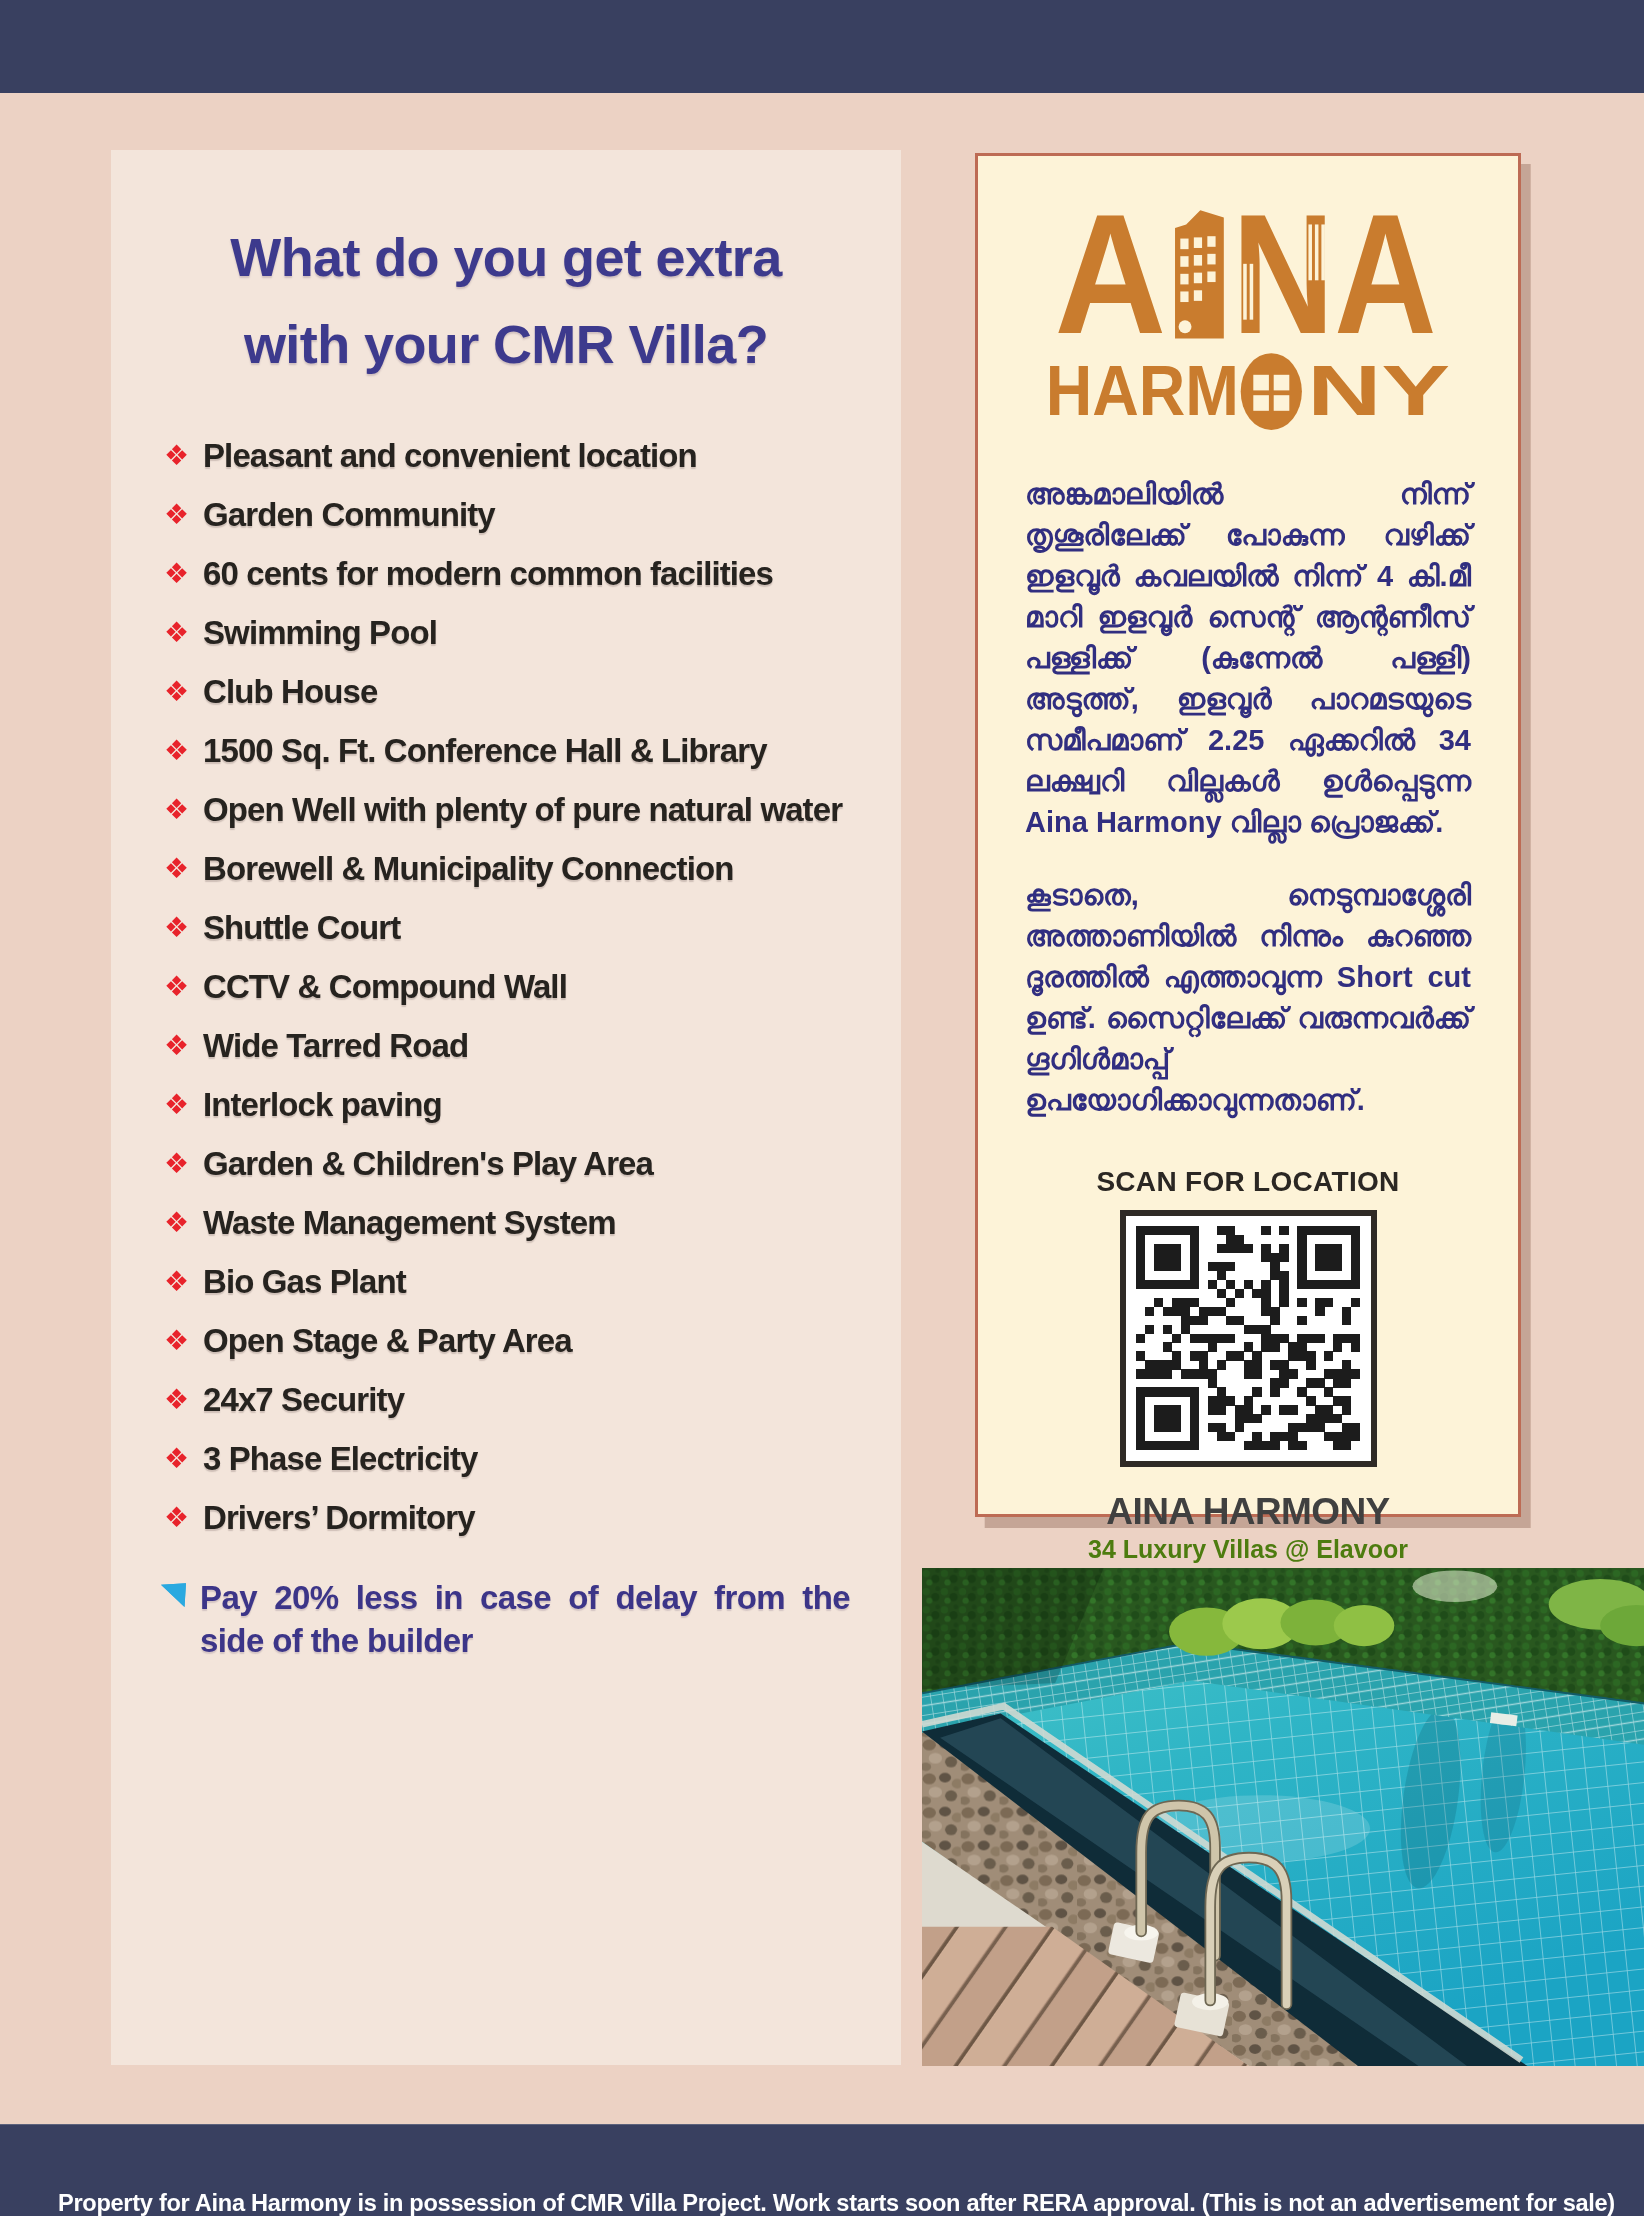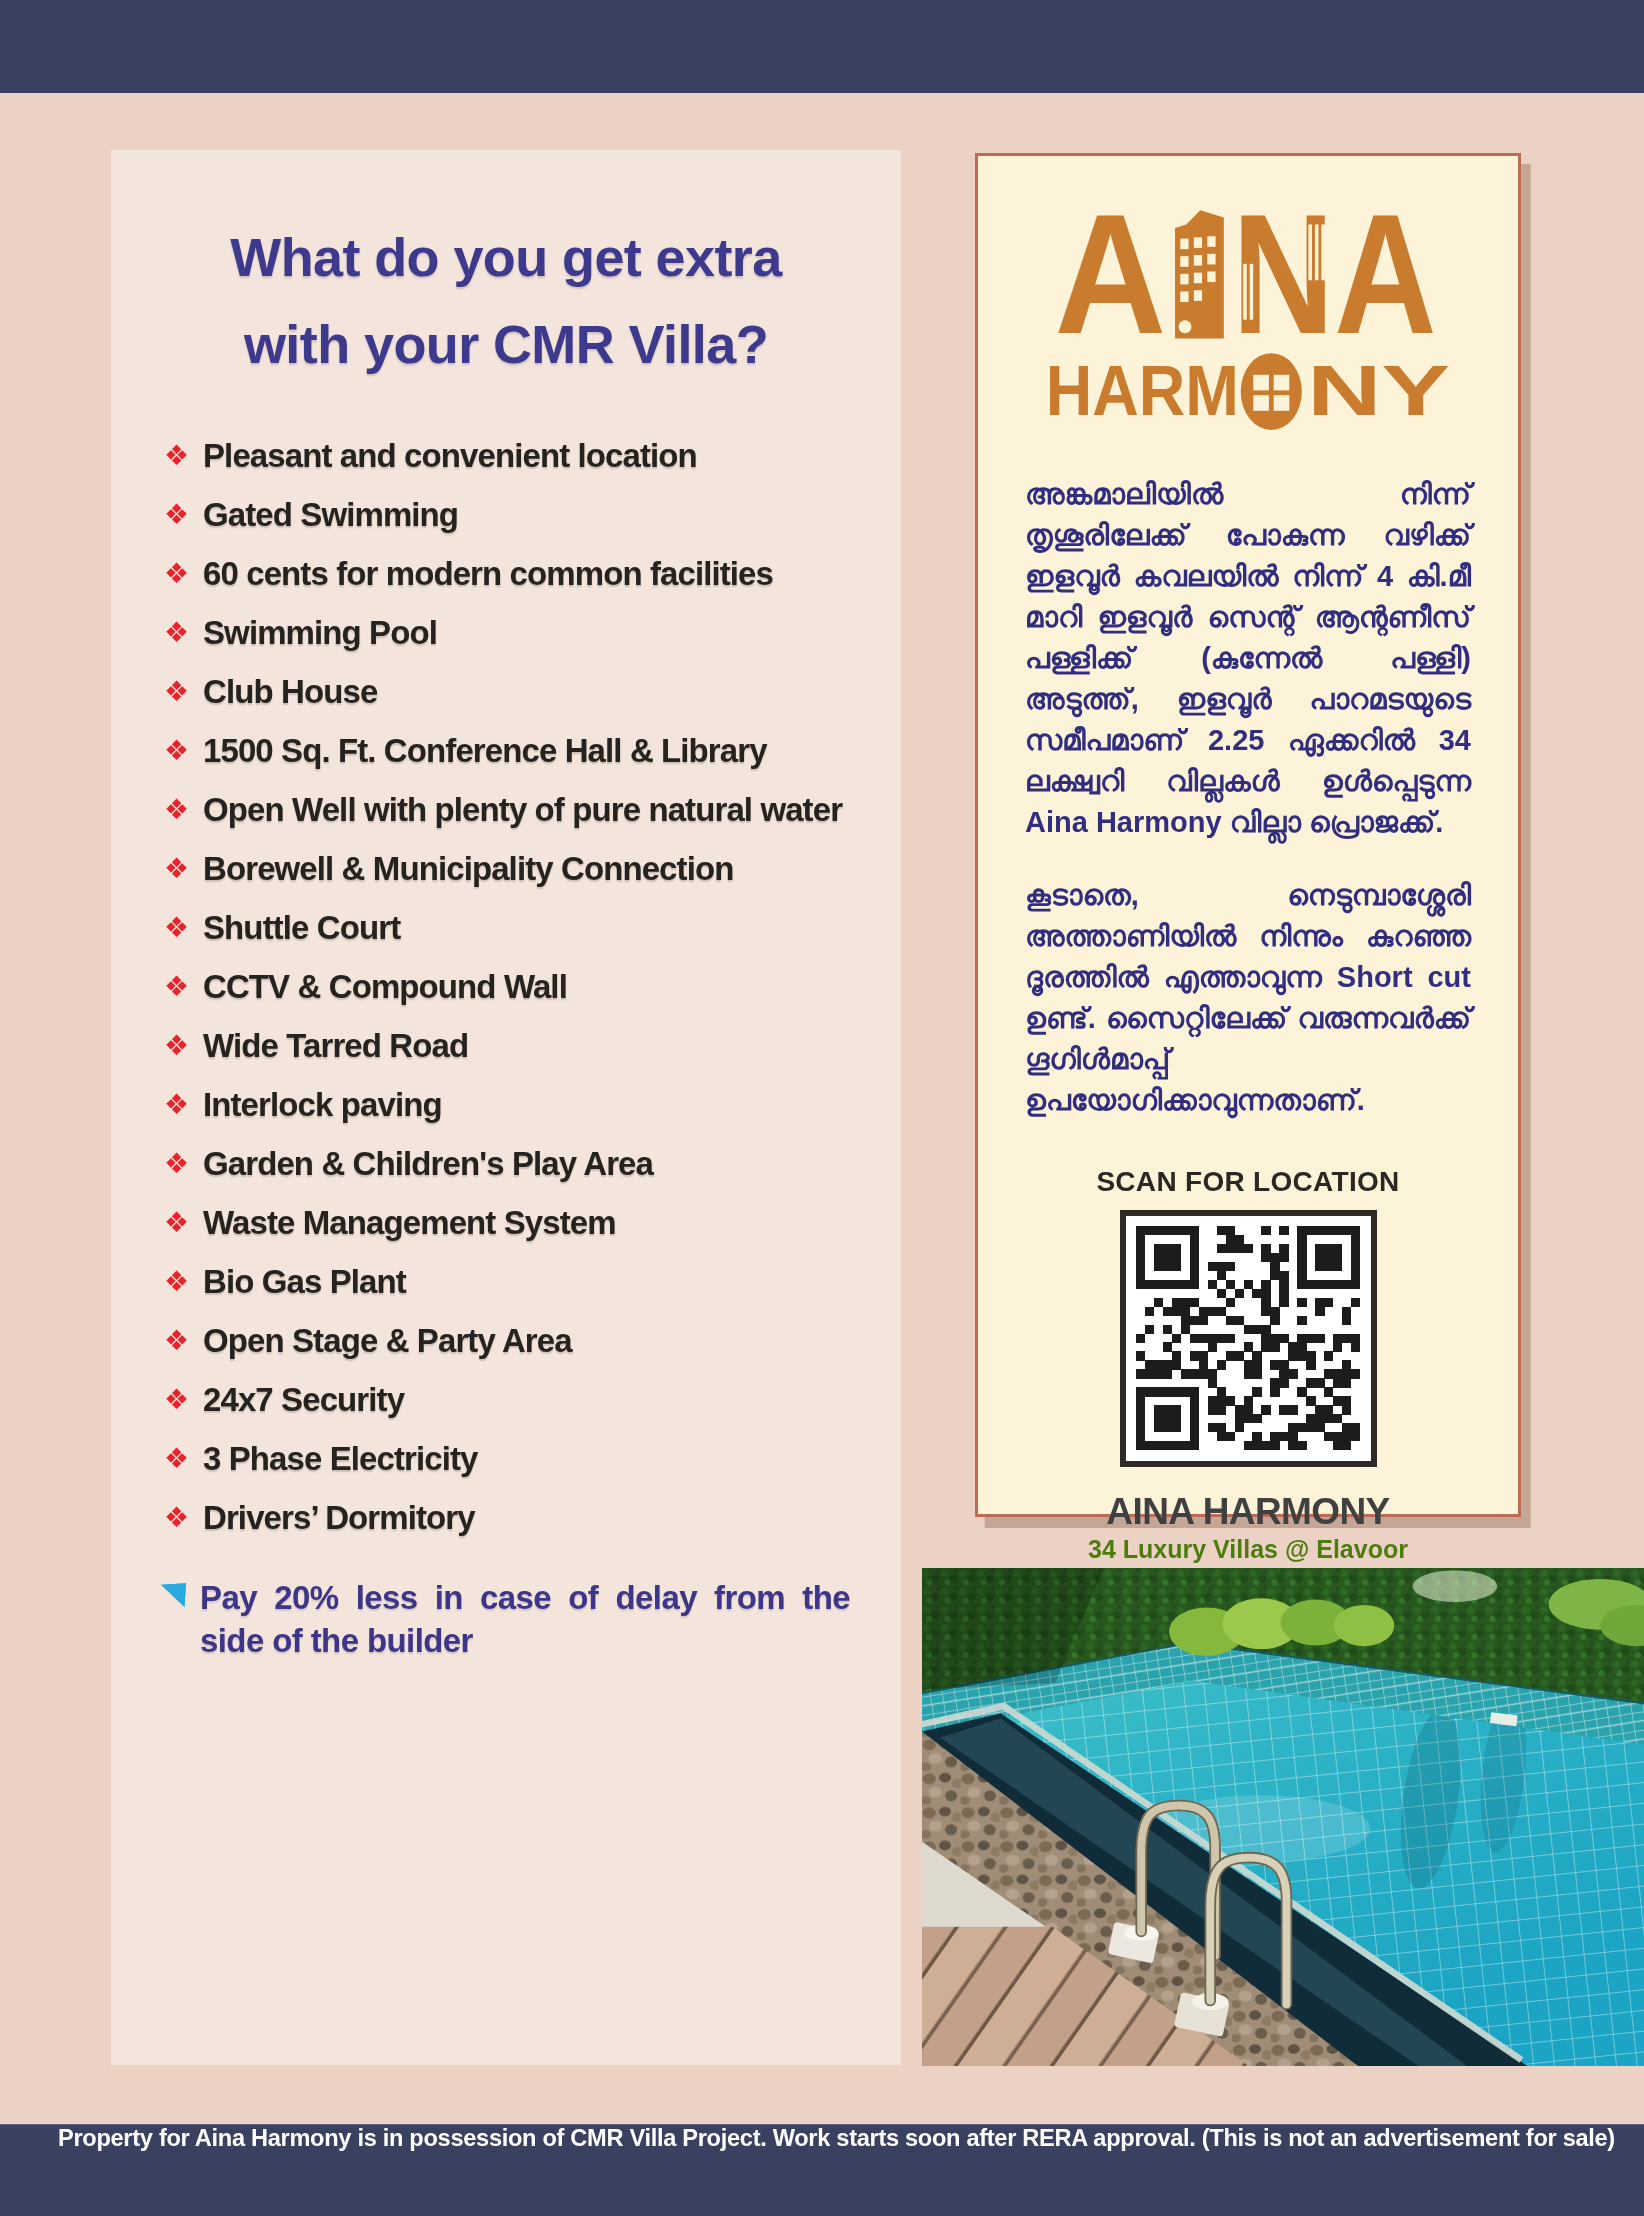--- a/index.html
+++ b/index.html
@@ -1,21 +1,21 @@
 <!DOCTYPE html>
 <html style="font-size:9.7px"><head>
 <meta charset="utf-8">
 <style>
   html,body{margin:0;padding:0;}
   body{background:#ecd2c4;font-family:"Liberation Sans","DejaVu Sans",sans-serif;}
   .page{position:relative;width:1645px;height:2216px;background:#ecd2c4;overflow:hidden;}
 
   .topbar{position:absolute;left:0;top:0;width:1645px;height:93px;background:#394060;}
   .footerbar{position:absolute;left:0;top:2124px;width:1645px;height:93px;background:#394060;
-             border-top:1.8px solid rgba(255,255,255,.18);display:flex;align-items:flex-start;box-sizing:border-box;}
+             border-top:1.8px solid rgba(255,255,255,.18);display:flex;align-items:flex-end;box-sizing:border-box;}
   .footerbar p{margin:0 24px 0 58px;color:#ffffff;font-weight:bold;font-size:23.6px;letter-spacing:-0.3px;white-space:nowrap;}
 
   
   .left-panel{position:absolute;left:111px;top:150px;width:790px;height:1915px;background:#f3e5db;}
   .lp-title{margin:64px 12px 0;text-align:center;color:#3d3a8d;font-weight:bold;
             font-size:54px;line-height:87px;letter-spacing:-0.6px;text-shadow:0 2.4px 1.8px rgba(80,60,90,.22);}
   .features{margin:38px 0 0 53px;}
   .feat{display:flex;align-items:center;height:59px;}
   .diamond{color:#e8232b;font-size:28px;flex:0 0 39px;font-family:"DejaVu Sans",sans-serif;line-height:1;}
   .feat-text{color:#26231f;font-weight:bold;font-size:33px;letter-spacing:-0.9px;
@@ -59,21 +59,21 @@
       <span>What do you get extra</span><br>
       <span>with your CMR Villa?</span>
     </div>
     <div class="features">
         <div class="feat">
           <span class="diamond">❖</span>
           <span class="feat-text">Pleasant and convenient location</span>
         </div>
         <div class="feat">
           <span class="diamond">❖</span>
-          <span class="feat-text">Gated Swimming</span>
+          <span class="feat-text">Garden Community</span>
         </div>
         <div class="feat">
           <span class="diamond">❖</span>
           <span class="feat-text">60 cents for modern common facilities</span>
         </div>
         <div class="feat">
           <span class="diamond">❖</span>
           <span class="feat-text">Swimming Pool</span>
         </div>
         <div class="feat">

